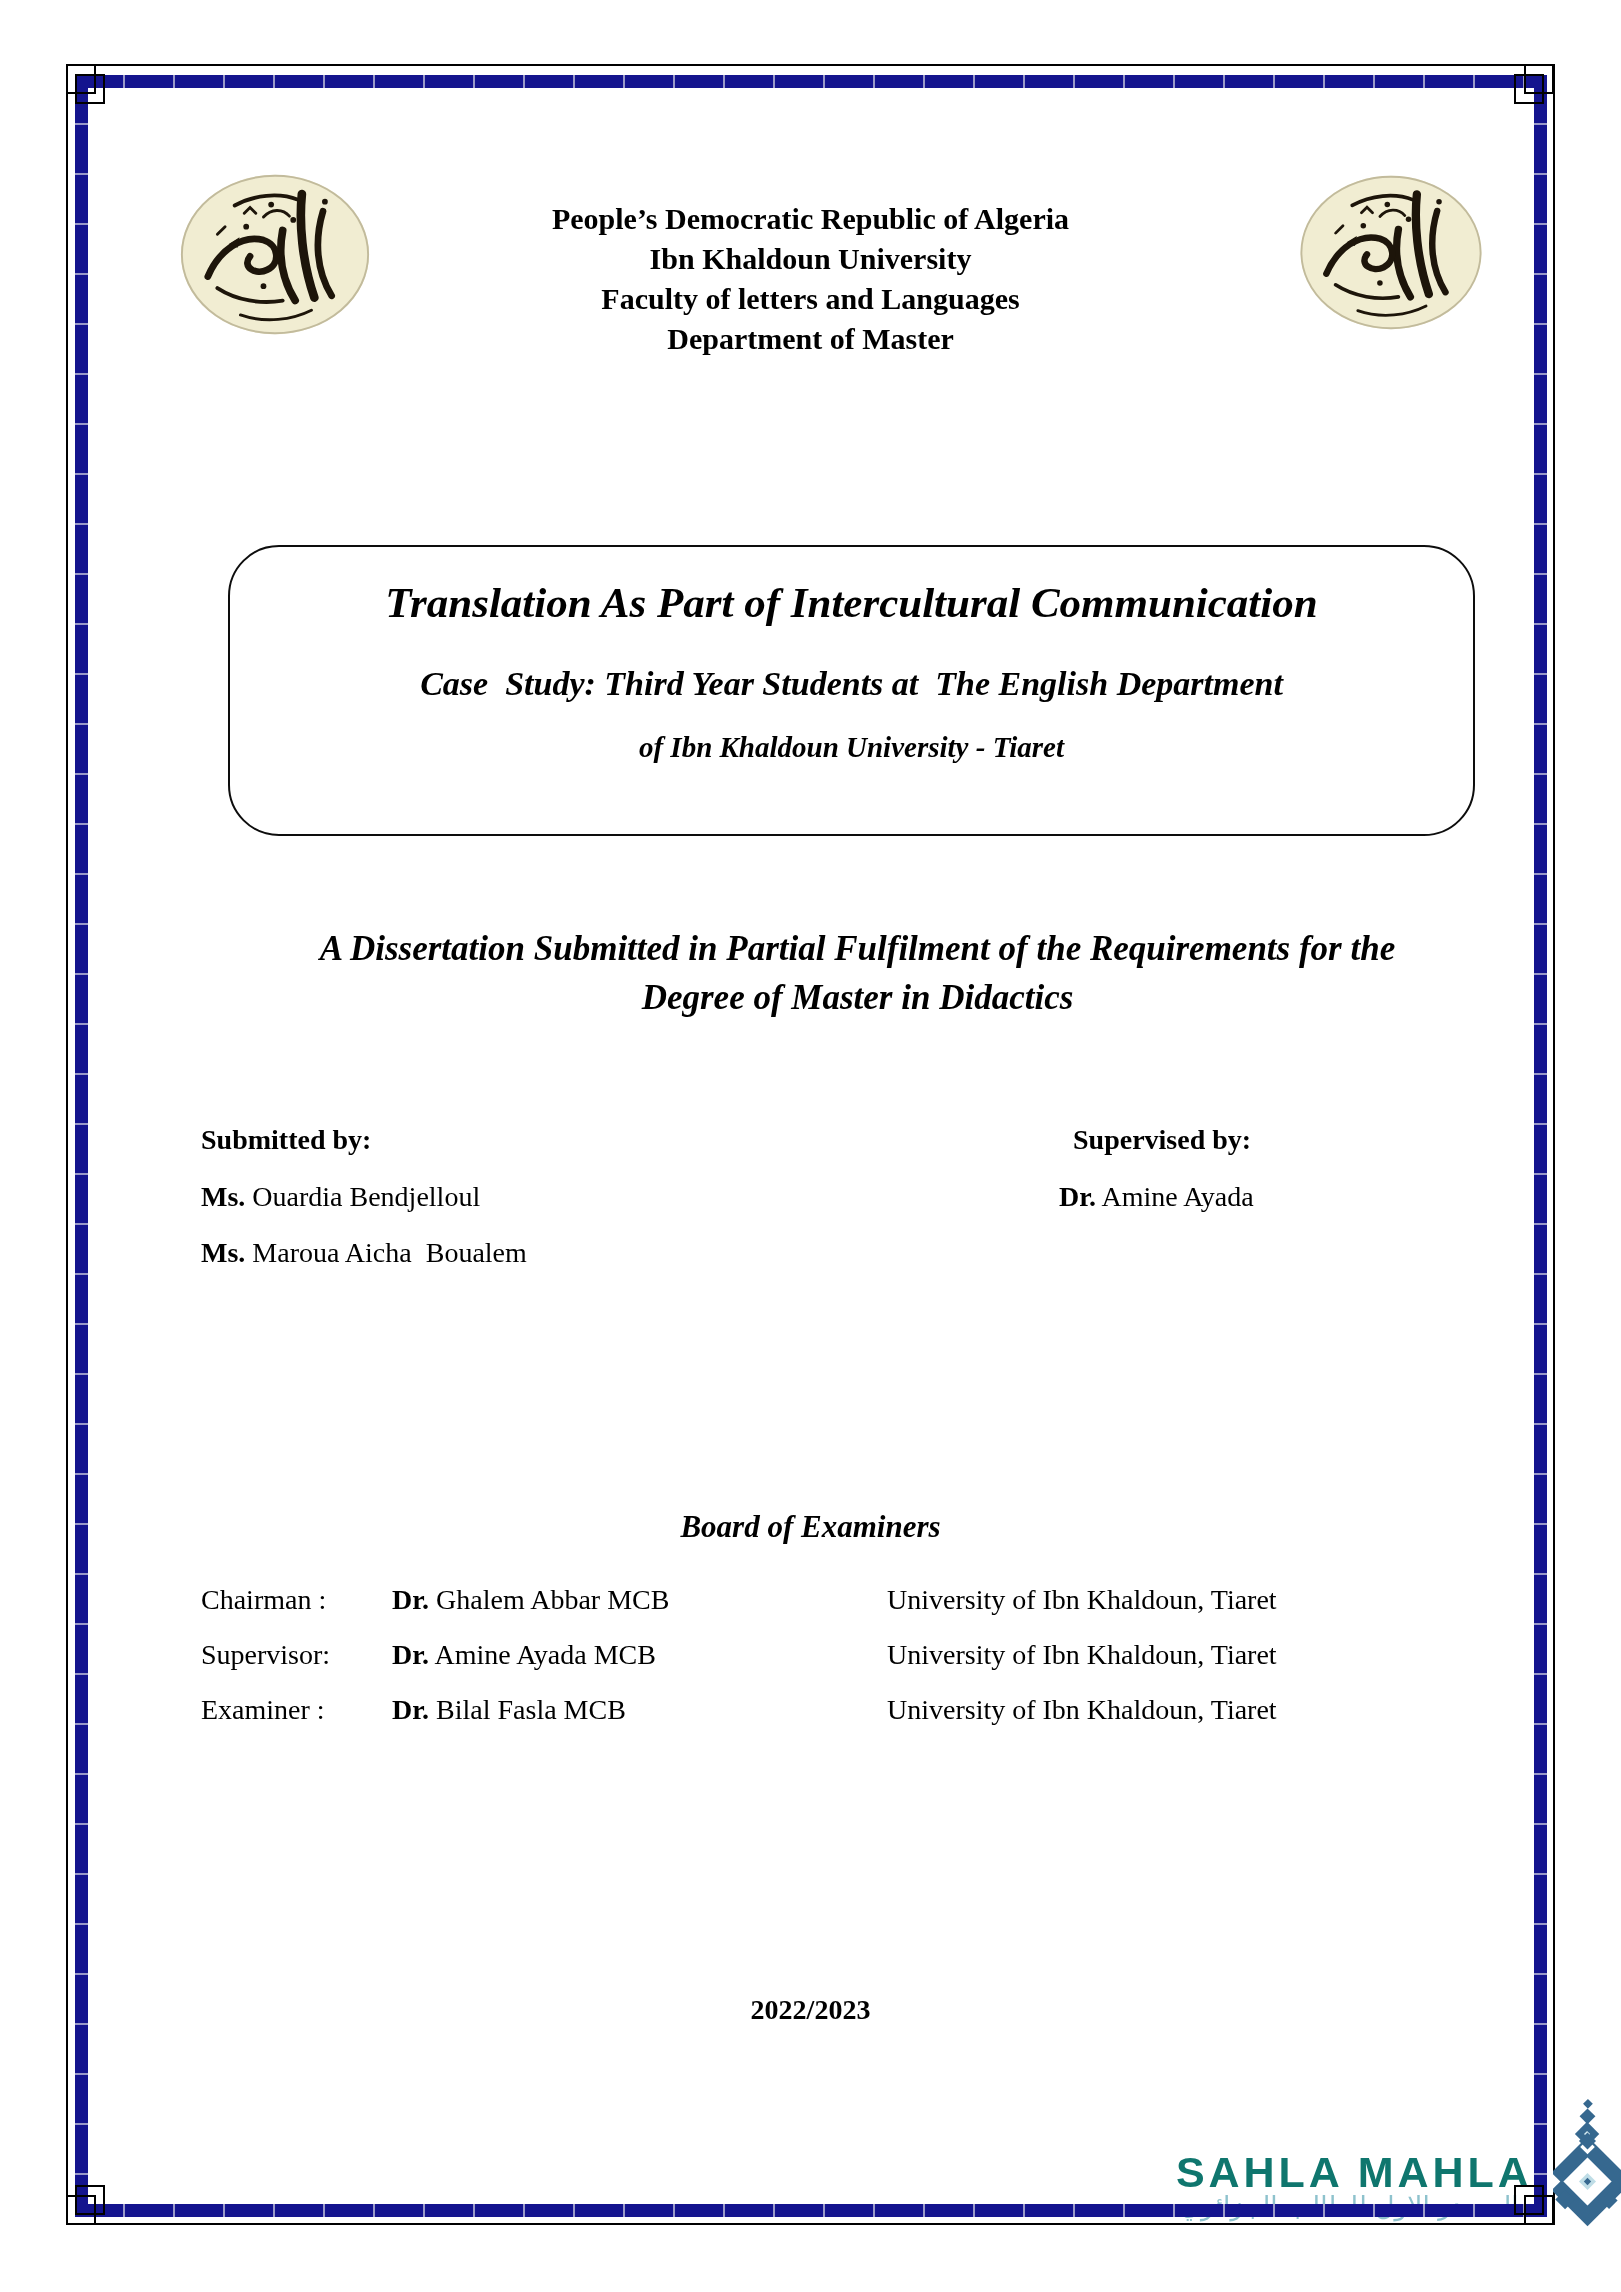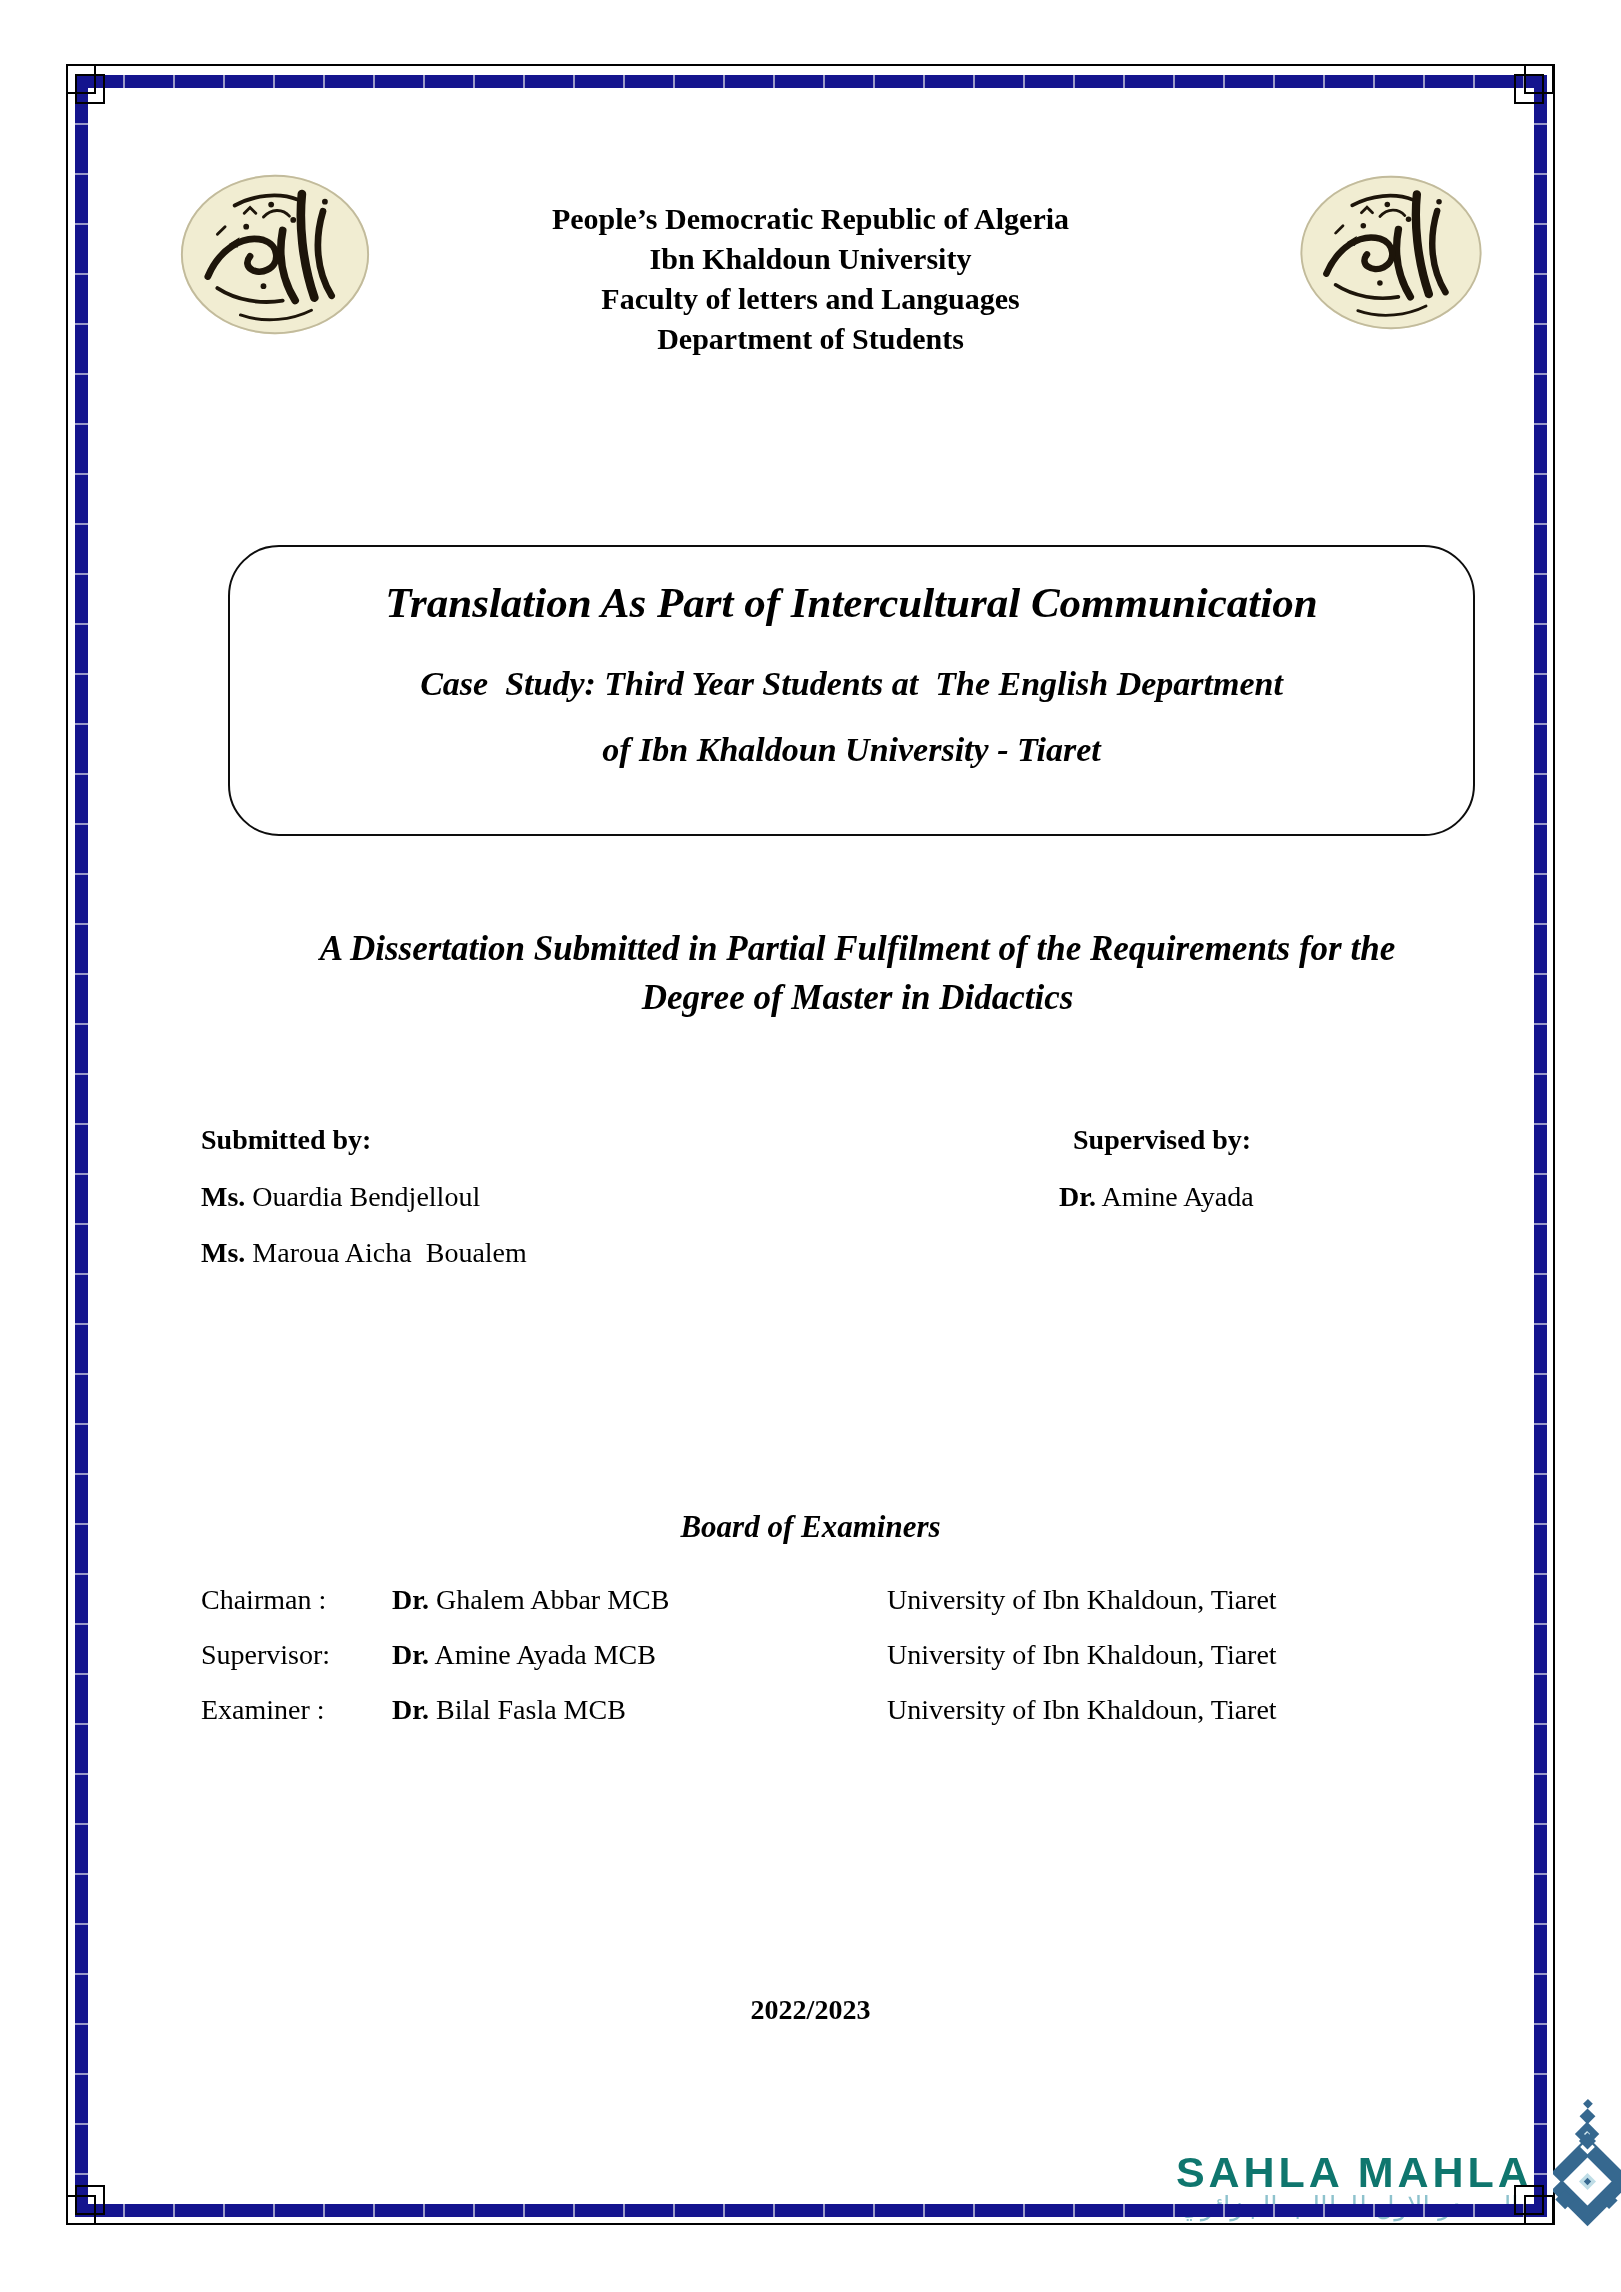--- a/index.html
+++ b/index.html
@@ -44,21 +44,21 @@
   .title-main{
     position:absolute;left:0;top:31px;width:100%;
     font-weight:bold;font-style:italic;font-size:43px;
   }
   .title-sub1{
     position:absolute;left:0;top:118px;width:100%;
     font-weight:bold;font-style:italic;font-size:34px;white-space:pre-wrap;
   }
   .title-sub2{
     position:absolute;left:0;top:184px;width:100%;
-    font-weight:bold;font-style:italic;font-size:34px;
+    font-weight:bold;font-style:italic;font-size:29px;
   }
   
   .dissertation{
     position:absolute;left:0;top:924px;width:1621px;text-align:center;
     font-weight:bold;font-style:italic;font-size:35px;line-height:49px;padding-left:47px;
   }
   
   .body-text{font-size:28px;text-align:center;}
   .submitted-heading{position:absolute;left:201px;top:1124px;font-weight:bold;}
   .submitted-name-1{position:absolute;left:201px;top:1181px;white-space:pre-wrap;}
@@ -161,21 +161,21 @@
       <circle cx="152" cy="30" r="3"></circle>
       <circle cx="119" cy="49" r="3"></circle>
       <circle cx="88" cy="118" r="3"></circle>
     </g>
   </svg>
 
   <div class="header-block">
     <div>People’s Democratic Republic of Algeria</div>
     <div>Ibn Khaldoun University</div>
     <div>Faculty of letters and Languages</div>
-    <div>Department of Students</div>
+    <div>Department of Master</div>
   </div>
 
   <div class="title-box">
     <div class="title-main">Translation As Part of Intercultural Communication</div>
     <div class="title-sub1">Case  Study: Third Year Students at  The English Department</div>
     <div class="title-sub2">of Ibn Khaldoun University - Tiaret</div>
   </div>
 
   <div class="dissertation">
     <div>A Dissertation Submitted in Partial Fulfilment of the Requirements for the</div>

